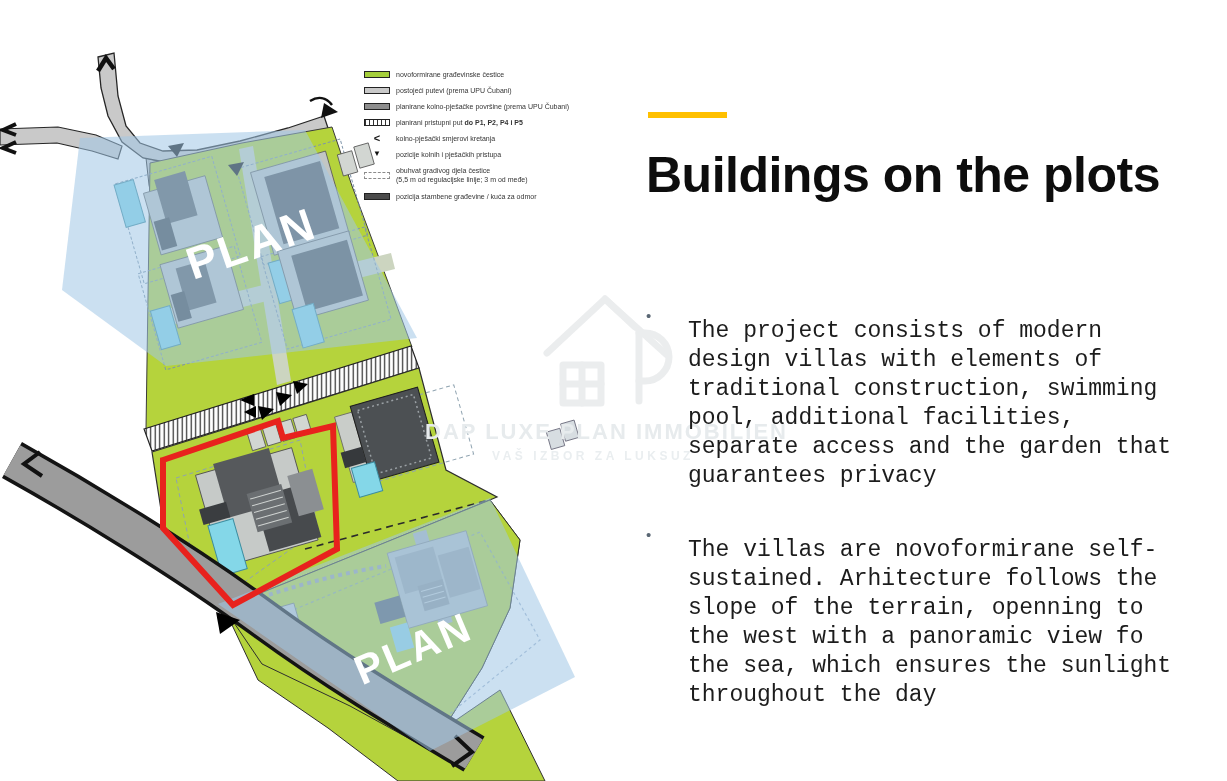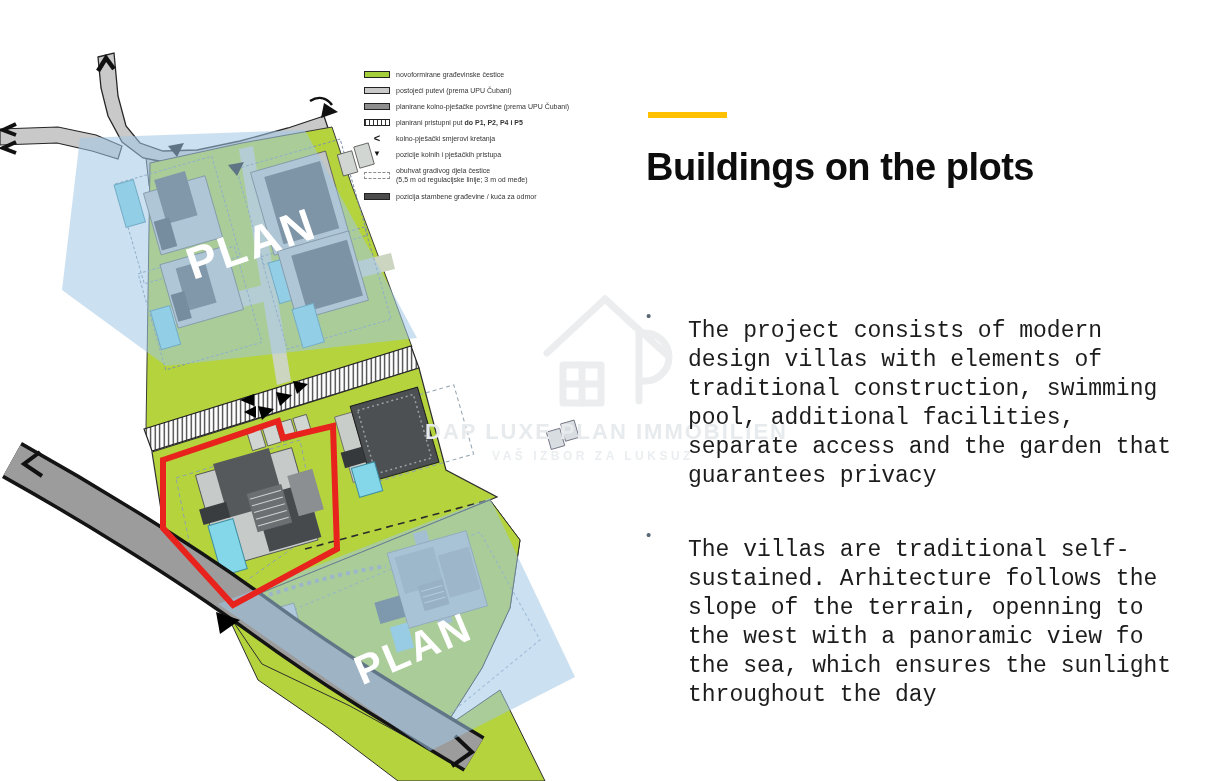--- a/index.html
+++ b/index.html
@@ -29,21 +29,21 @@
   .sw-dash{border:1px dashed #8b8b8b;background:#fff;}
   .sw-dark{background:#4b4b4b;}
   .sw-glyph{width:26px;flex:none;text-align:center;font-weight:bold;font-size:11px;
             line-height:8px;color:#111;}
   .sw-glyph.tri{font-size:8px;}
   .lg-label b{font-weight:bold;}
   .lg-2l span{display:block;line-height:1.35;}
 
   
   #accent-bar{left:648px;top:112px;width:79px;height:6px;background:#FFC000;z-index:4;}
-  #page-title{left:646px;top:146px;margin:0;font-size:38px;font-weight:700;
+  #page-title{left:646px;top:146px;margin:0;font-size:50px;font-weight:700;
               color:#0d0d0d;letter-spacing:-0.5px;z-index:4;}
   #bullets{left:646px;top:301px;width:568px;z-index:4;}
   .bullet-row{display:flex;margin-bottom:13px;}
   .bullet-dot{width:26px;flex:none;color:#5a6774;font-size:15px;line-height:29px;}
   .bullet-text{margin:16px;font-size:23px;line-height:29px;color:#1c1c1c;font-family:Liberation Mono, monospace;}
 </style>
 </head>
 <body>
 
 <svg id="plan-svg" class="abs" width="650" height="781" viewBox="0 0 650 781">
@@ -244,15 +244,15 @@
 <div id="accent-bar" class="abs"></div>
 <h1 id="page-title" class="abs">Buildings on the plots</h1>
 
 <div id="bullets" class="abs">
   <div class="bullet-row">
     <span class="bullet-dot">•</span>
     <p class="bullet-text">The project consists of modern design villas with elements of traditional construction, swimming pool, additional facilities, separate access and the garden that guarantees privacy</p>
   </div>
   <div class="bullet-row">
     <span class="bullet-dot">•</span>
-    <p class="bullet-text">The villas are traditional self-sustained. Arhitecture follows the slope of the terrain, openning to the west with a panoramic view fo the sea, which ensures the sunlight throughout the day</p>
+    <p class="bullet-text">The villas are novoformirane self-sustained. Arhitecture follows the slope of the terrain, openning to the west with a panoramic view fo the sea, which ensures the sunlight throughout the day</p>
   </div>
 </div>
 
 </body></html>

